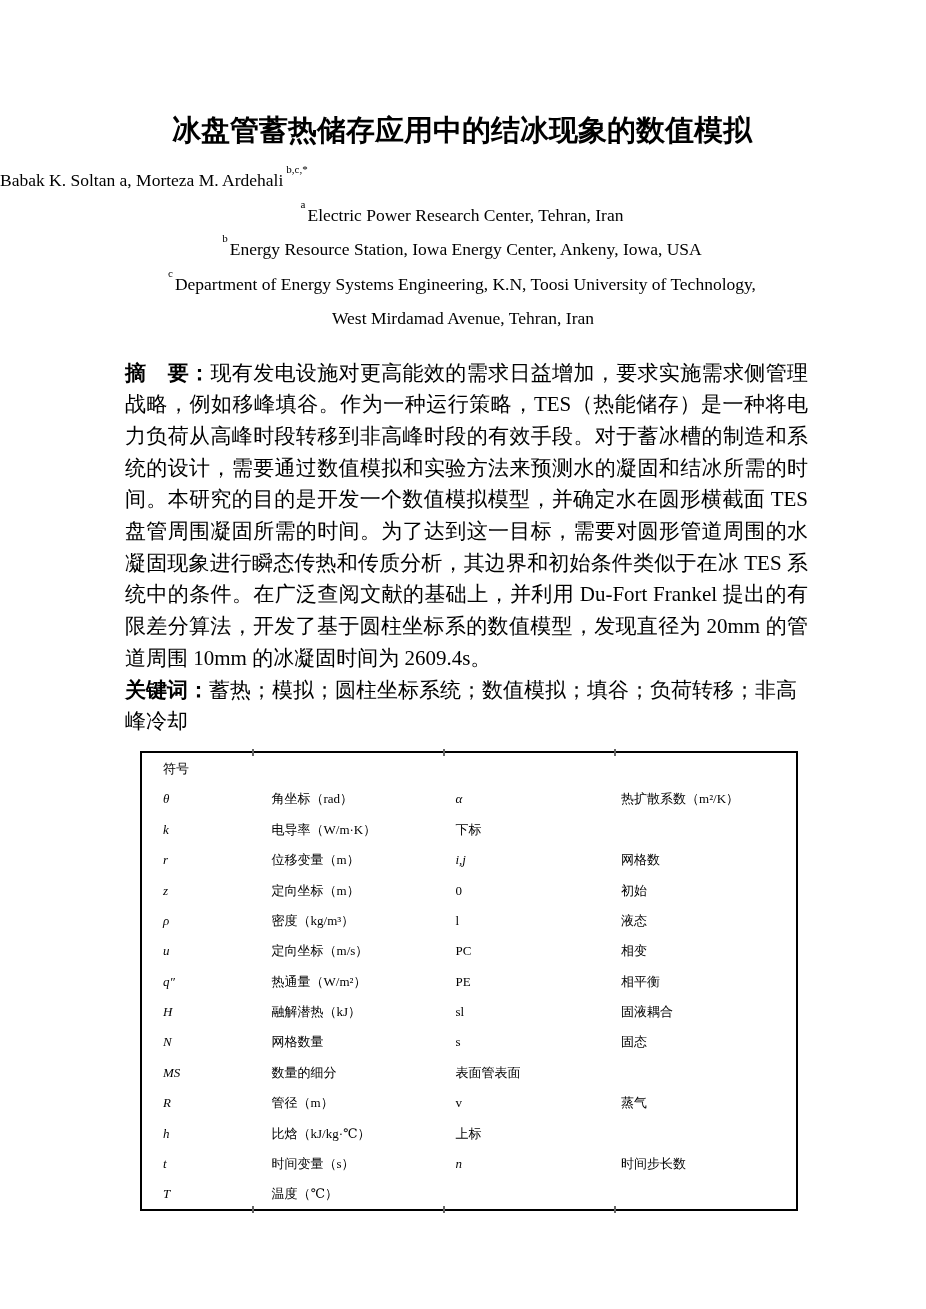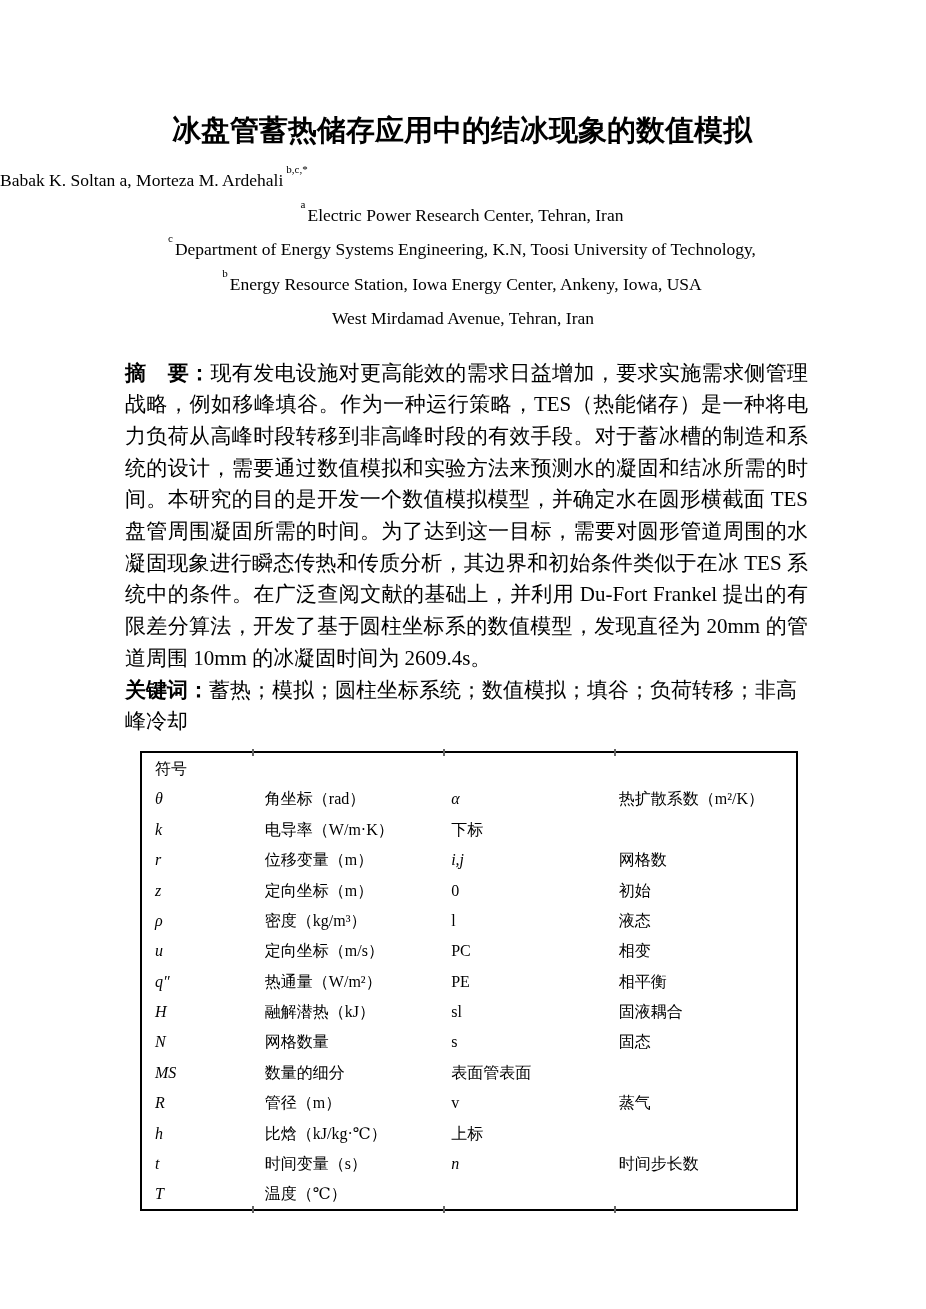--- a/index.html
+++ b/index.html
@@ -72,22 +72,23 @@
     margin: 13px 0 0 140px;
     width: 658px;
     height: 460px;
     border: 2.5px solid #000000;
     padding-top: 1px;
   }
   .nom-row {
     display: flex;
     height: 30.4px;
     line-height: 30.4px;
-    font-size: 16px;
+    font-size: 13px;
     white-space: nowrap;
+    padding-left: 8px;
   }
   .c1 { width: 16.8%; padding-left: 13px; }
   .c2 { width: 29.1%; padding-left: 13px; }
   .c3 { width: 26.1%; padding-left: 9px; }
   .c4 { flex: 1; padding-left: 6px; }
   .sym { font-style: italic; }
   .tick {
     position: absolute;
     width: 2px; height: 7px;
     background: #666666;
@@ -102,22 +103,22 @@
 <body>
 
 <div class="page">
 
   <h1 class="title">冰盘管蓄热储存应用中的结冰现象的数值模拟</h1>
 
   <div class="authors"><span>Babak K. Soltan a, Morteza M. Ardehali</span><sup class="auth">b,c,*</sup></div>
 
   <div class="affils">
     <div class="affil"><sup class="aff">a</sup><span>Electric Power Research Center, Tehran, Iran</span></div>
+    <div class="affil"><sup class="aff">b</sup><span>Energy Resource Station, Iowa Energy Center, Ankeny, Iowa, USA</span></div>
     <div class="affil"><sup class="aff">c</sup><span>Department of Energy Systems Engineering, K.N, Toosi University of Technology,</span></div>
-    <div class="affil"><sup class="aff">b</sup><span>Energy Resource Station, Iowa Energy Center, Ankeny, Iowa, USA</span></div>
     <div class="affil"><sup class="aff"></sup><span>West Mirdamad Avenue, Tehran, Iran</span></div>
   </div>
 
   <p class="abstract"><span class="label">摘　要：</span><span>现有发电设施对更高能效的需求日益增加，要求实施需求侧管理战略，例如移峰填谷。作为一种运行策略，TES（热能储存）是一种将电力负荷从高峰时段转移到非高峰时段的有效手段。对于蓄冰槽的制造和系统的设计，需要通过数值模拟和实验方法来预测水的凝固和结冰所需的时间。本研究的目的是开发一个数值模拟模型，并确定水在圆形横截面 TES 盘管周围凝固所需的时间。为了达到这一目标，需要对圆形管道周围的水凝固现象进行瞬态传热和传质分析，其边界和初始条件类似于在冰 TES 系统中的条件。在广泛查阅文献的基础上，并利用 Du-Fort Frankel 提出的有限差分算法，开发了基于圆柱坐标系的数值模型，发现直径为 20mm 的管道周围 10mm 的冰凝固时间为 2609.4s。</span></p>
 
   <p class="keywords"><span class="label">关键词：</span><span>蓄热；模拟；圆柱坐标系统；数值模拟；填谷；负荷转移；非高峰冷却</span></p>
 
 
   <div class="nom-table">
     <div class="tick top p1"></div>

